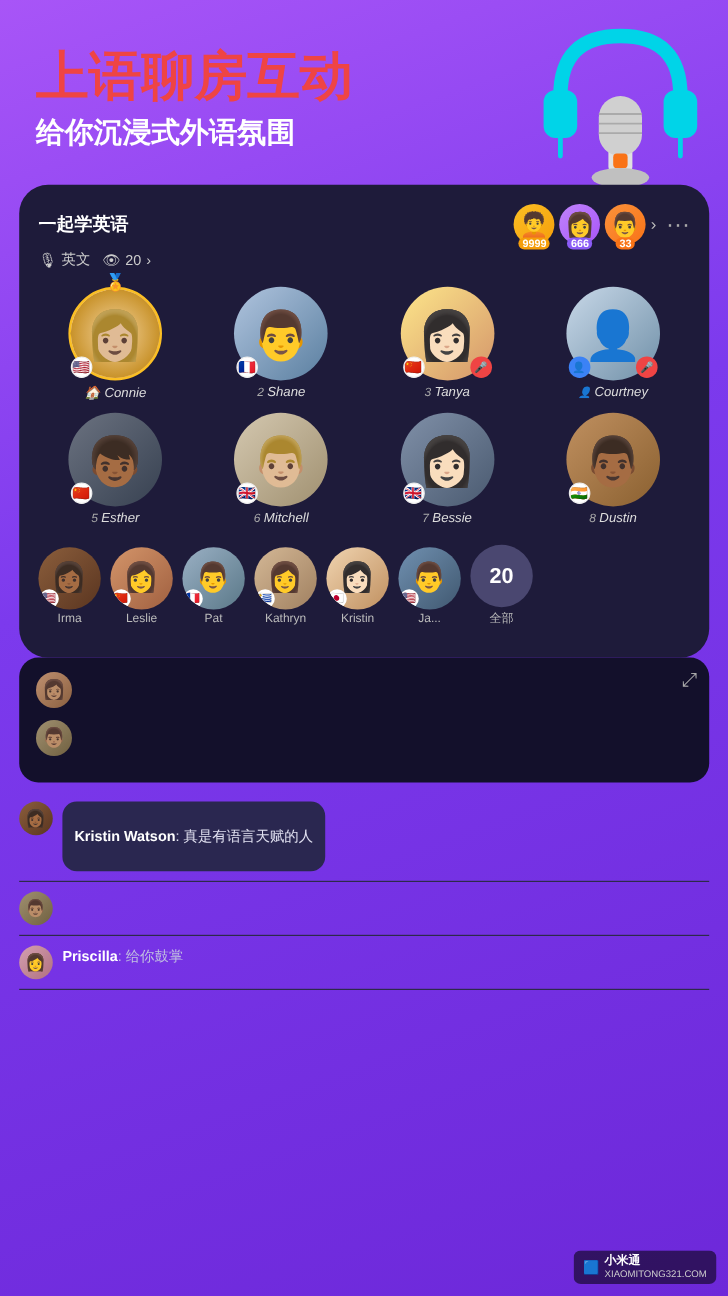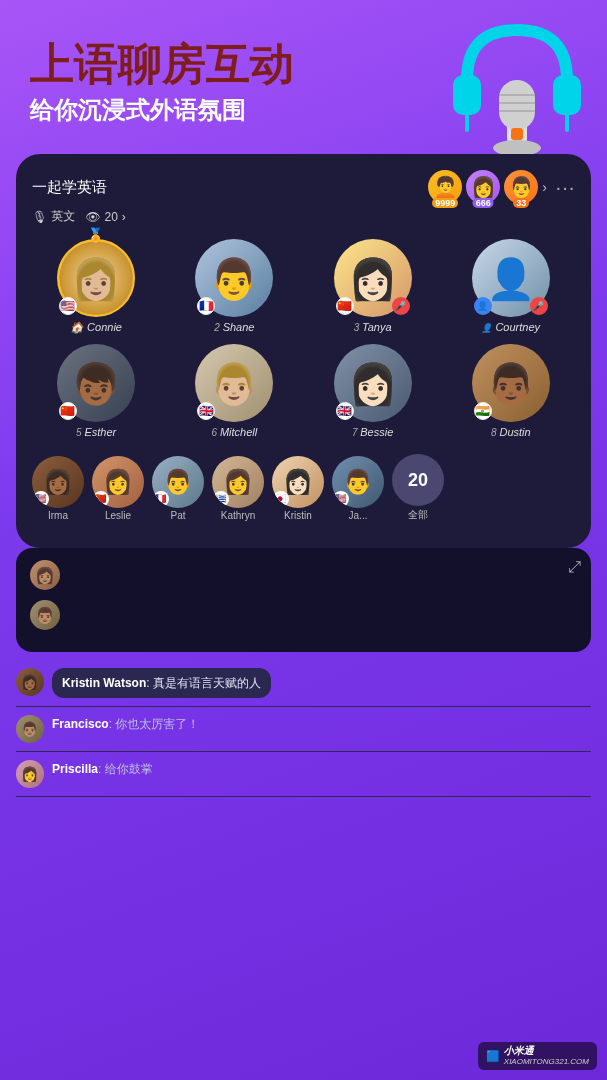--- a/index.html
+++ b/index.html
@@ -13,21 +13,21 @@
     }
 
     
     .header {
       padding: 40px 30px 10px 30px;
       position: relative;
     }
     .header-title {
       font-size: 44px;
       font-weight: 900;
-      color: #7f1d1d;
+      color: #ef4444;
       line-height: 1.1;
     }
     .header-subtitle {
       font-size: 24px;
       font-weight: 600;
       color: #fff;
       margin-top: 6px;
     }
     .headphone-mic {
       position: absolute;
@@ -48,21 +48,21 @@
 
     
     .room-header {
       display: flex;
       align-items: center;
       justify-content: space-between;
       margin-bottom: 4px;
     }
     .room-title {
       font-size: 15px;
-      font-weight: 400;
+      font-weight: 700;
       color: #fff;
     }
     .room-avatars {
       display: flex;
       align-items: center;
       gap: 4px;
     }
     .room-avatar-badge {
       position: relative;
       display: flex;
@@ -340,21 +340,21 @@
       background: #555;
       flex-shrink: 0;
       display: flex;
       align-items: center;
       justify-content: center;
       font-size: 14px;
     }
     .bottom-comment-bubble {
       background: #2a2750;
       border-radius: 12px;
-      padding: 6px 10px;
+      padding: 20px 10px;
       color: #e0e0f0;
       font-size: 12px;
       line-height: 1.5;
     }
     .bottom-comment-text {
       color: #c0c0e0;
       font-size: 12px;
       line-height: 1.5;
     }
     .bottom-comment-sender {
@@ -630,33 +630,30 @@
 
   <div class="bottom-comment">
     <div class="bottom-comment-avatar" style="background:linear-gradient(135deg,#8B5E3C,#5a3520);">👩🏾</div>
     <div class="bottom-comment-bubble">
       <span class="bottom-comment-sender">Kristin Watson</span><span>: 真是有语言天赋的人</span>
     </div>
   </div>
 
   <div class="bottom-comment">
     <div class="bottom-comment-avatar" style="background:linear-gradient(135deg,#a09070,#706040);">👨🏽</div>
-    <div class="bottom-comment-text">
-      <span class="bottom-comment-sender">Francisco</span><span>: 你也太厉害了！</span>
-    </div>
   </div>
 
   <div class="bottom-comment">
     <div class="bottom-comment-avatar" style="background:linear-gradient(135deg,#d4a0b0,#b07080);">👩</div>
     <div class="bottom-comment-text">
       <span class="bottom-comment-sender">Priscilla</span><span>: 给你鼓掌</span>
     </div>
   </div>
 
 </div>
 
 <div style="position:fixed;bottom:10px;right:10px;background:rgba(0,0,0,0.55);border-radius:6px;padding:3px 8px;display:flex;align-items:center;gap:4px;">
   <span style="color:#fff;font-size:11px;font-weight:700;">🟦</span>
-  <div style="color:#fff;font-size:10px;line-height:1.2;font-style:italic;">
+  <div style="color:#fff;font-size:10px;line-height:1.2;">
     <div style="font-weight:700;">小米通</div>
     <div style="font-size:8px;color:#ccc;">XIAOMITONG321.COM</div>
   </div>
 </div>
 
 </body></html>

